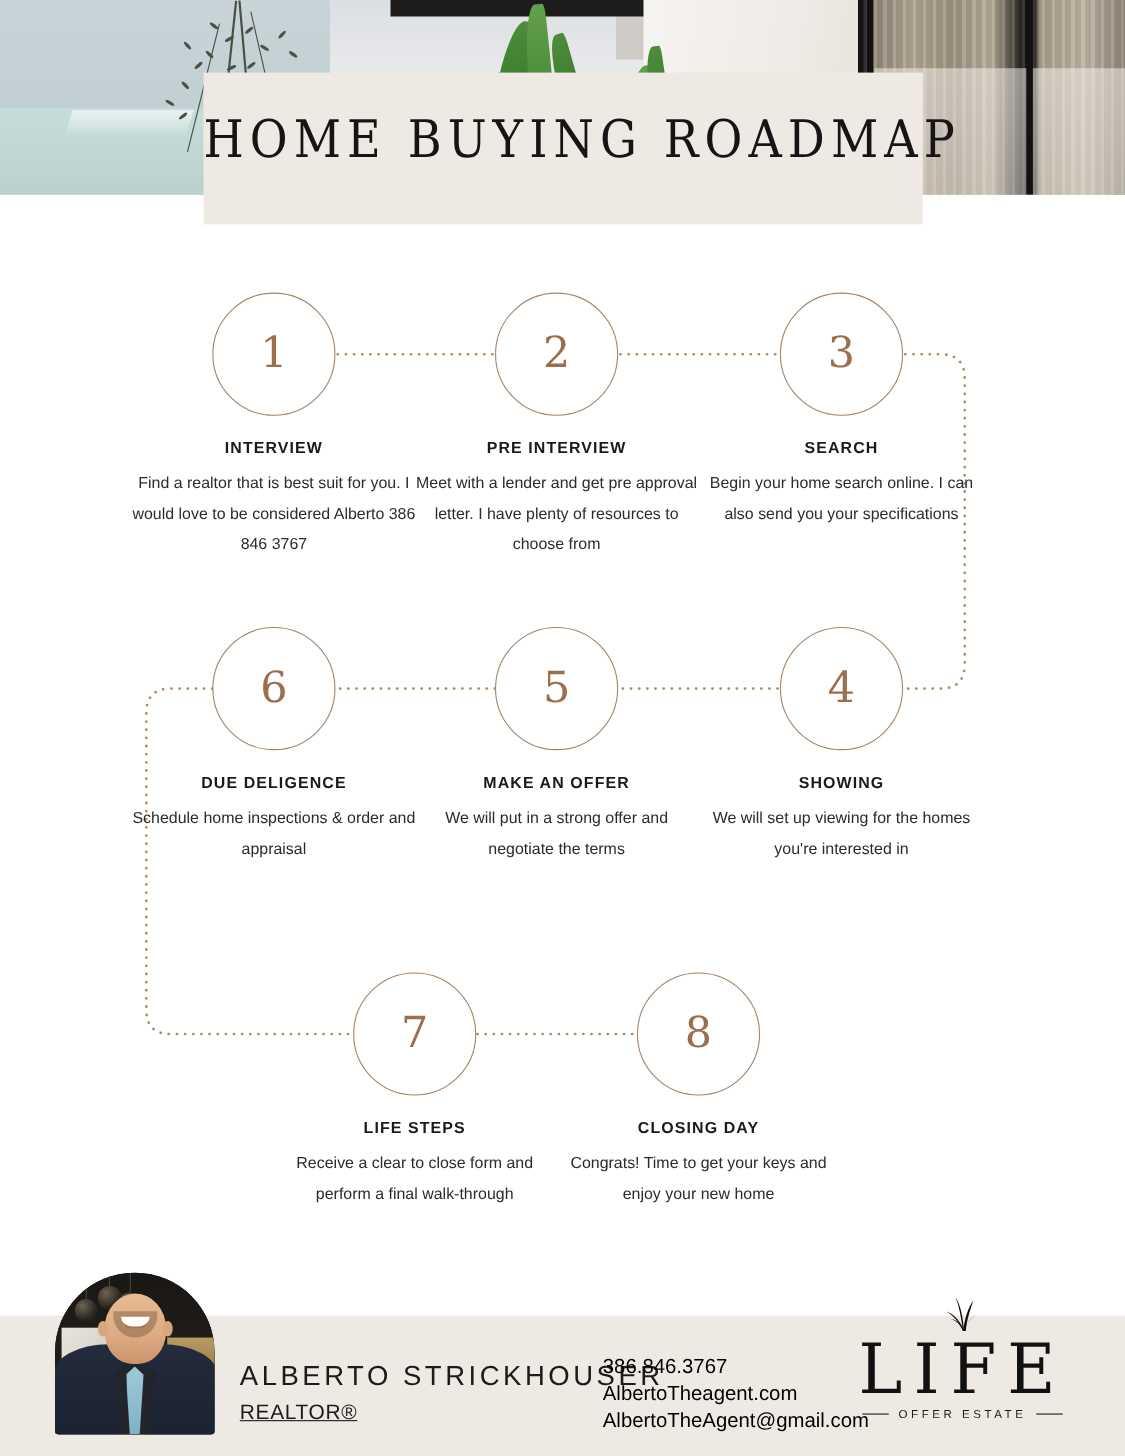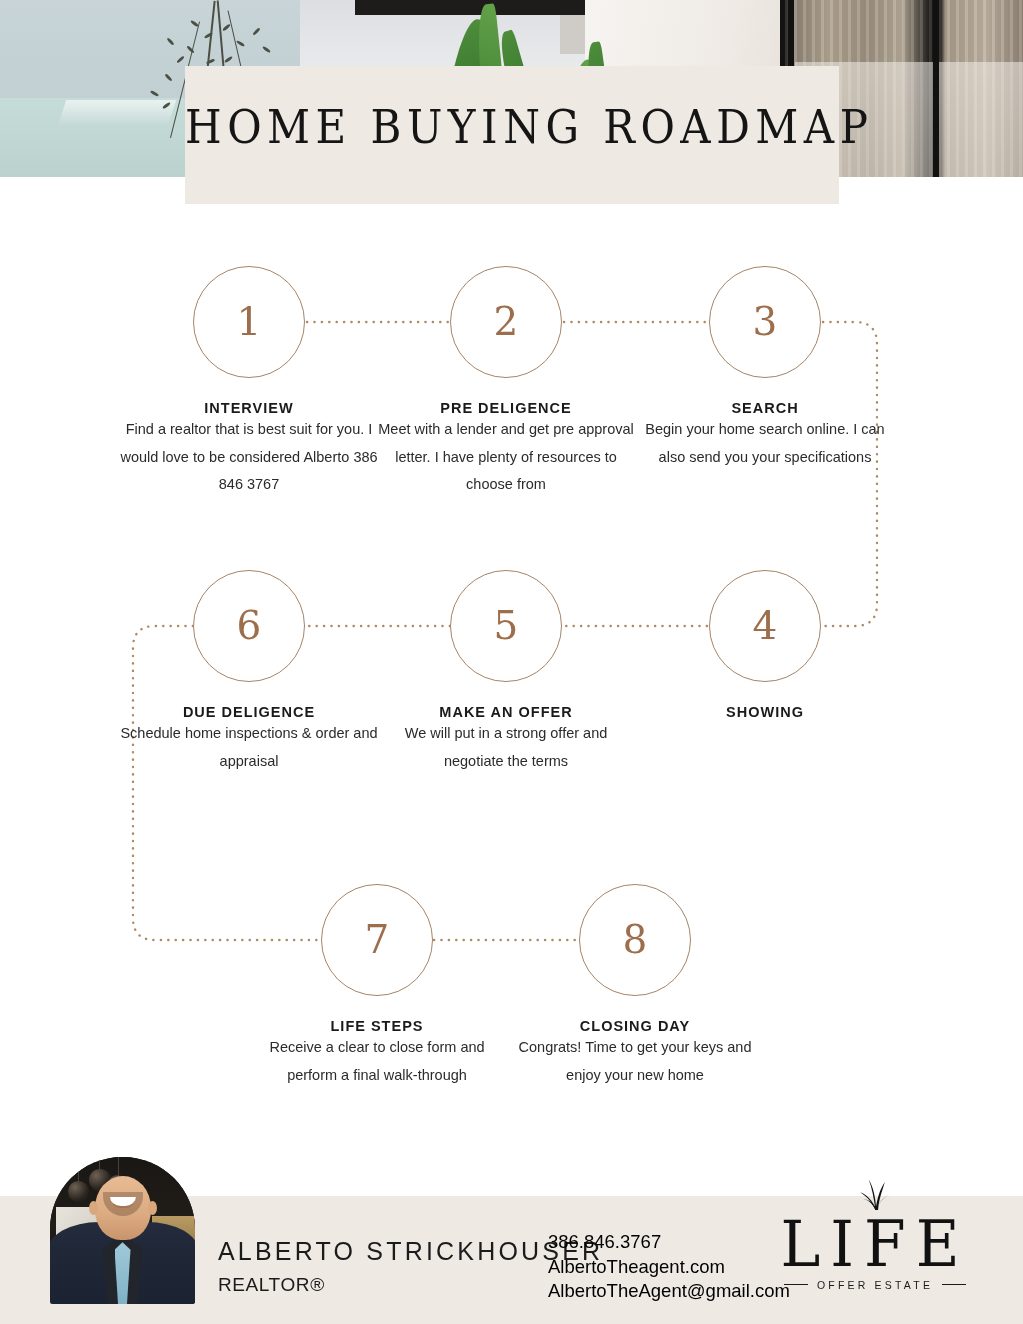--- a/index.html
+++ b/index.html
@@ -147,20 +147,21 @@
   }
   .step-title {
     margin-top: 22px;
     text-align: center;
     font-size: 14.5px;
     font-weight: 700;
     letter-spacing: 1.0px;
     color: #1a1a1a;
   }
   .step-desc {
+    margin-top: 11px;
     text-align: center;
     font-size: 14.5px;
     line-height: 27.5px;
     color: #2b2b2b;
   }
 
   
   .footer-strip {
     position: absolute;
     left: 0; top: 1196px;
@@ -257,20 +258,21 @@
     color: #1b1b1b;
     white-space: nowrap;
   }
   .agent-role {
     position: absolute;
     left: 218px; top: 1274px;
     font-size: 19px;
     font-weight: 400;
     letter-spacing: .6px;
     color: #1b1b1b;
+    text-decoration: underline;
   }
   .contact-block {
     position: absolute;
     left: 548px; top: 1230px;
     font-size: 18.5px;
     line-height: 24.5px;
     color: #000000;
     white-space: nowrap;
   }
   .brand-logo {
@@ -379,21 +381,21 @@
         <span class="circle-num">1</span>
       </div>
       <div class="step-title">INTERVIEW</div>
       <div class="step-desc">Find a realtor that is best suit for you. I would love to be considered Alberto 386 846 3767</div>
     </div>
 
     <div class="step" style="left:376px; top:266px;">
       <div class="circle">
         <span class="circle-num">2</span>
       </div>
-      <div class="step-title">PRE DELIGENCE</div>
+      <div class="step-title">PRE INTERVIEW</div>
       <div class="step-desc">Meet with a lender and get pre approval letter. I have plenty of resources to choose from</div>
     </div>
 
     <div class="step" style="left:635px; top:266px;">
       <div class="circle">
         <span class="circle-num">3</span>
       </div>
       <div class="step-title">SEARCH</div>
       <div class="step-desc">Begin your home search online. I can also send you your specifications</div>
     </div>
@@ -412,20 +414,21 @@
       </div>
       <div class="step-title">MAKE AN OFFER</div>
       <div class="step-desc">We will put in a strong offer and negotiate the terms</div>
     </div>
 
     <div class="step" style="left:635px; top:570px;">
       <div class="circle">
         <span class="circle-num">4</span>
       </div>
       <div class="step-title">SHOWING</div>
+      <div class="step-desc">We will set up viewing for the homes you're interested in</div>
     </div>
 
     <div class="step" style="left:247px; top:884px;">
       <div class="circle">
         <span class="circle-num">7</span>
       </div>
       <div class="step-title">LIFE STEPS</div>
       <div class="step-desc">Receive a clear to close form and perform a final walk-through</div>
     </div>
 

